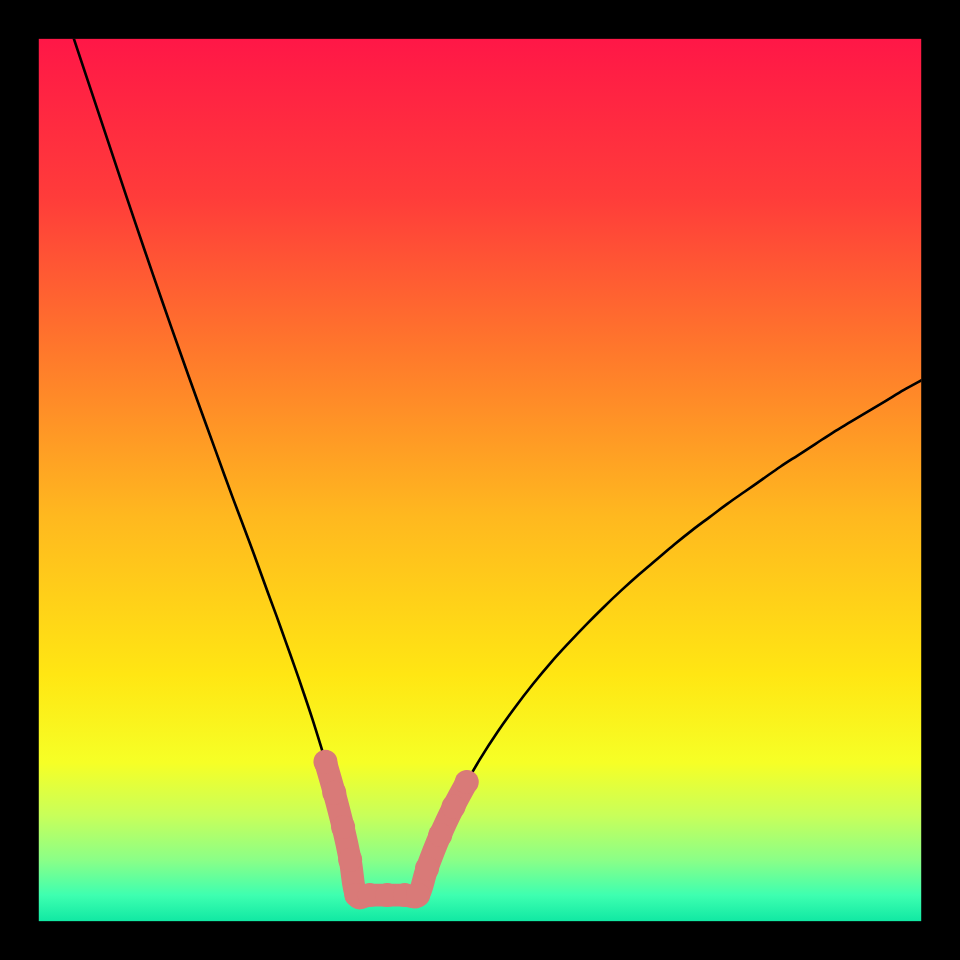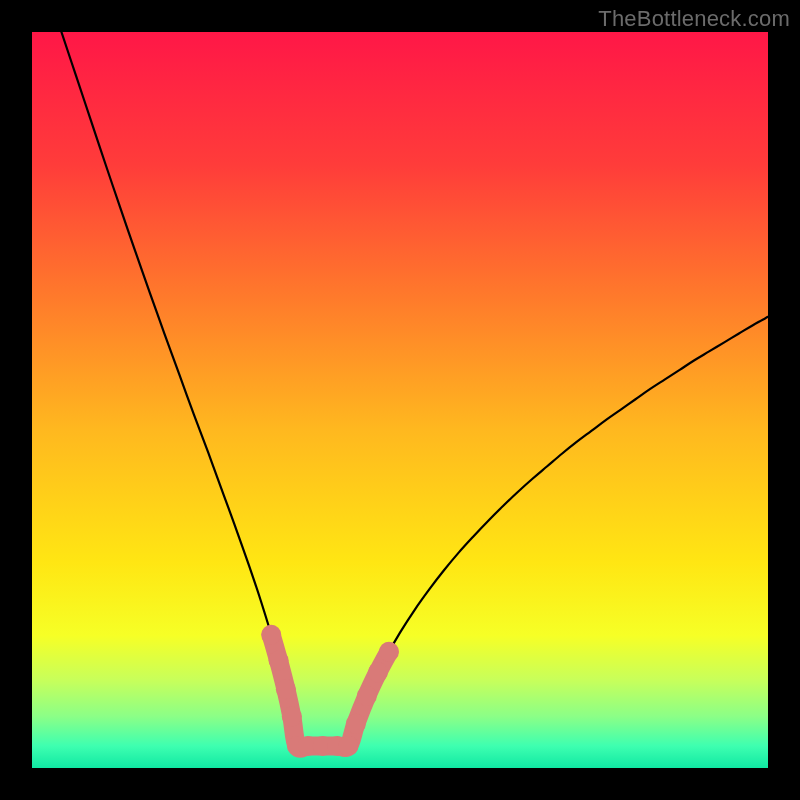--- a/index.html
+++ b/index.html
@@ -39,21 +39,20 @@
   svg {
     position: absolute;
     left: 0;
     top: 0;
   }
 </style>
 </head>
 <body>
 
 <div class="frame">
-  <div class="watermark">TheBottleneck.com</div>
 
   <div class="plot-area">
     <svg id="gradient-svg" width="736" height="736">
       <defs>
         <linearGradient id="bg-grad" x1="0" y1="0" x2="0" y2="1">
             <stop offset="0%" stop-color="#ff1747"></stop>
             <stop offset="18%" stop-color="#ff3c3a"></stop>
             <stop offset="36%" stop-color="#ff7a2b"></stop>
             <stop offset="54%" stop-color="#ffb81f"></stop>
             <stop offset="72%" stop-color="#ffe613"></stop>

